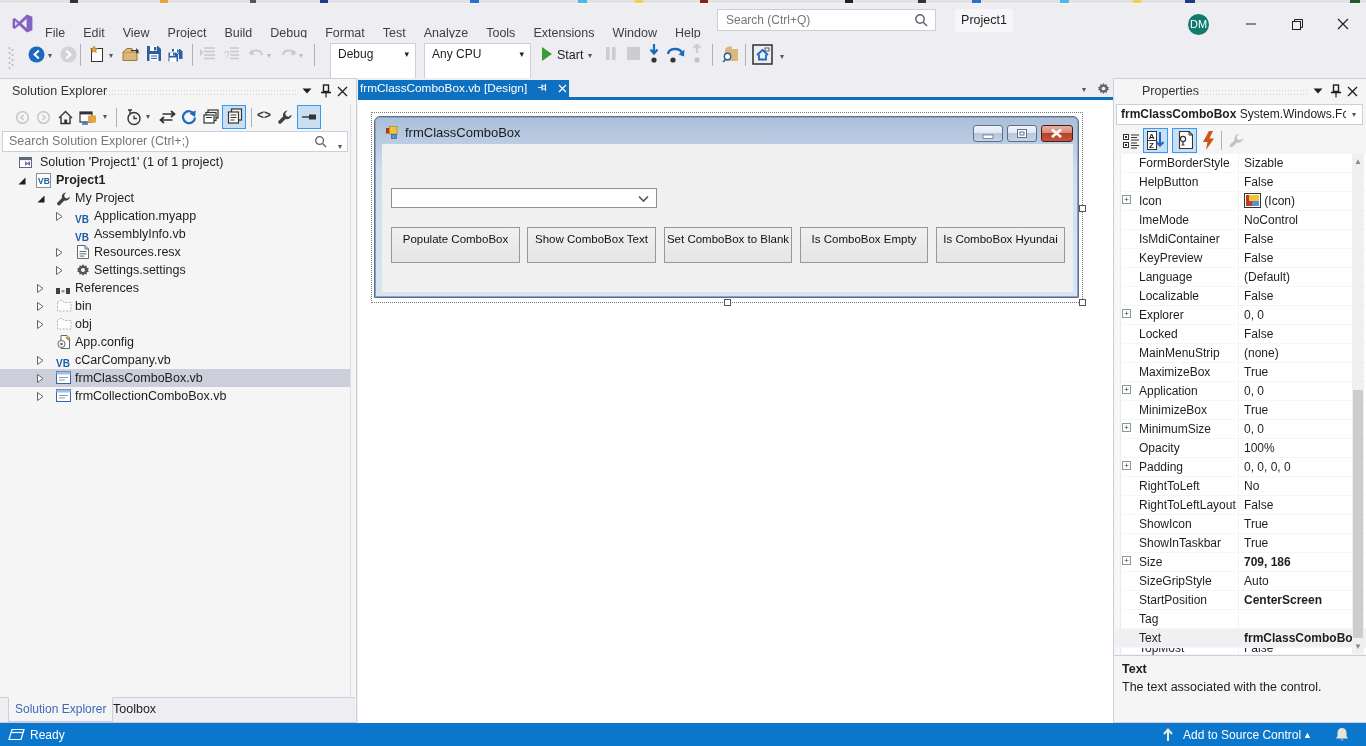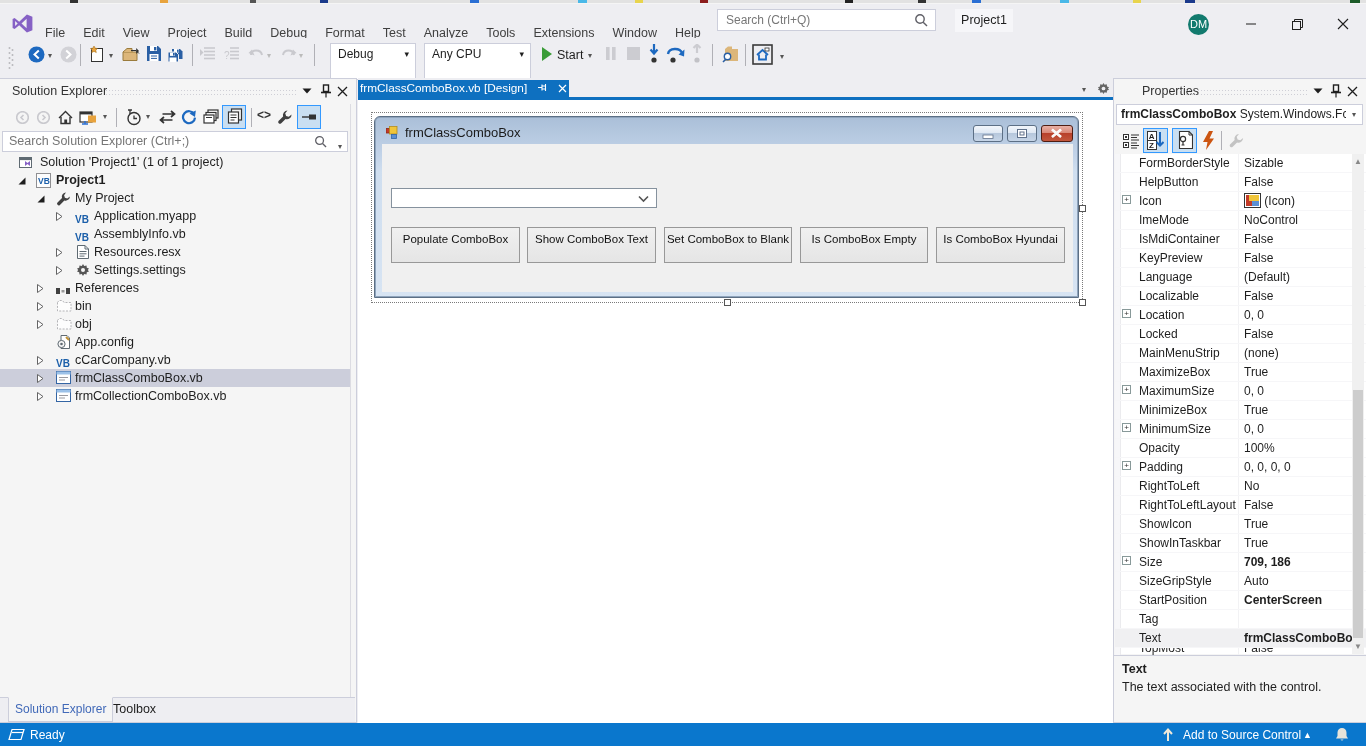--- a/index.html
+++ b/index.html
@@ -625,38 +625,38 @@
         <div class="grow">
             <span class="nm">Language</span>
             <span class="vl">(Default)</span>
           </div>
         <div class="grow">
             <span class="nm">Localizable</span>
             <span class="vl">False</span>
           </div>
         <div class="grow">
             <span class="ex">+</span>
-            <span class="nm">Location</span>
+            <span class="nm">Explorer</span>
             <span class="vl">0, 0</span>
           </div>
         <div class="grow">
             <span class="nm">Locked</span>
             <span class="vl">False</span>
           </div>
         <div class="grow">
             <span class="nm">MainMenuStrip</span>
             <span class="vl">(none)</span>
           </div>
         <div class="grow">
             <span class="nm">MaximizeBox</span>
             <span class="vl">True</span>
           </div>
         <div class="grow">
             <span class="ex">+</span>
-            <span class="nm">MaximumSize</span>
+            <span class="nm">Application</span>
             <span class="vl">0, 0</span>
           </div>
         <div class="grow">
             <span class="nm">MinimizeBox</span>
             <span class="vl">True</span>
           </div>
         <div class="grow">
             <span class="ex">+</span>
             <span class="nm">MinimumSize</span>
             <span class="vl">0, 0</span>

